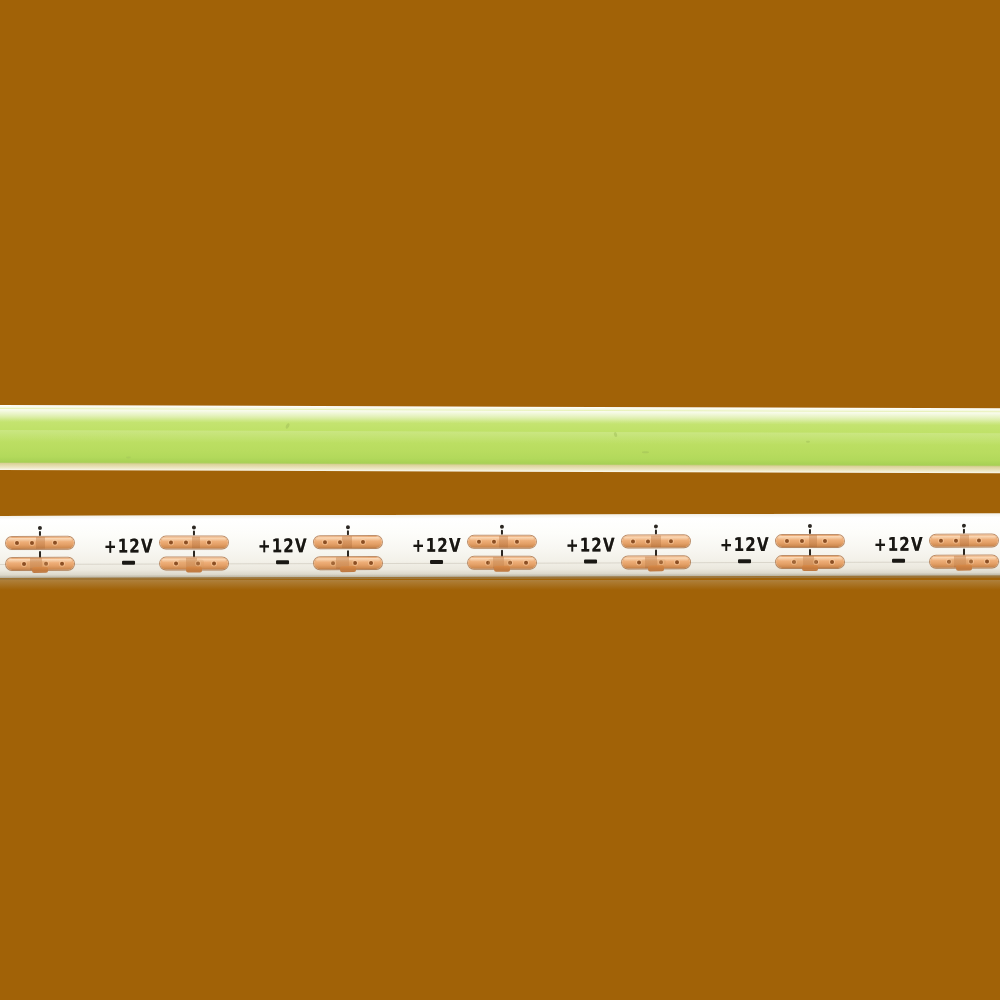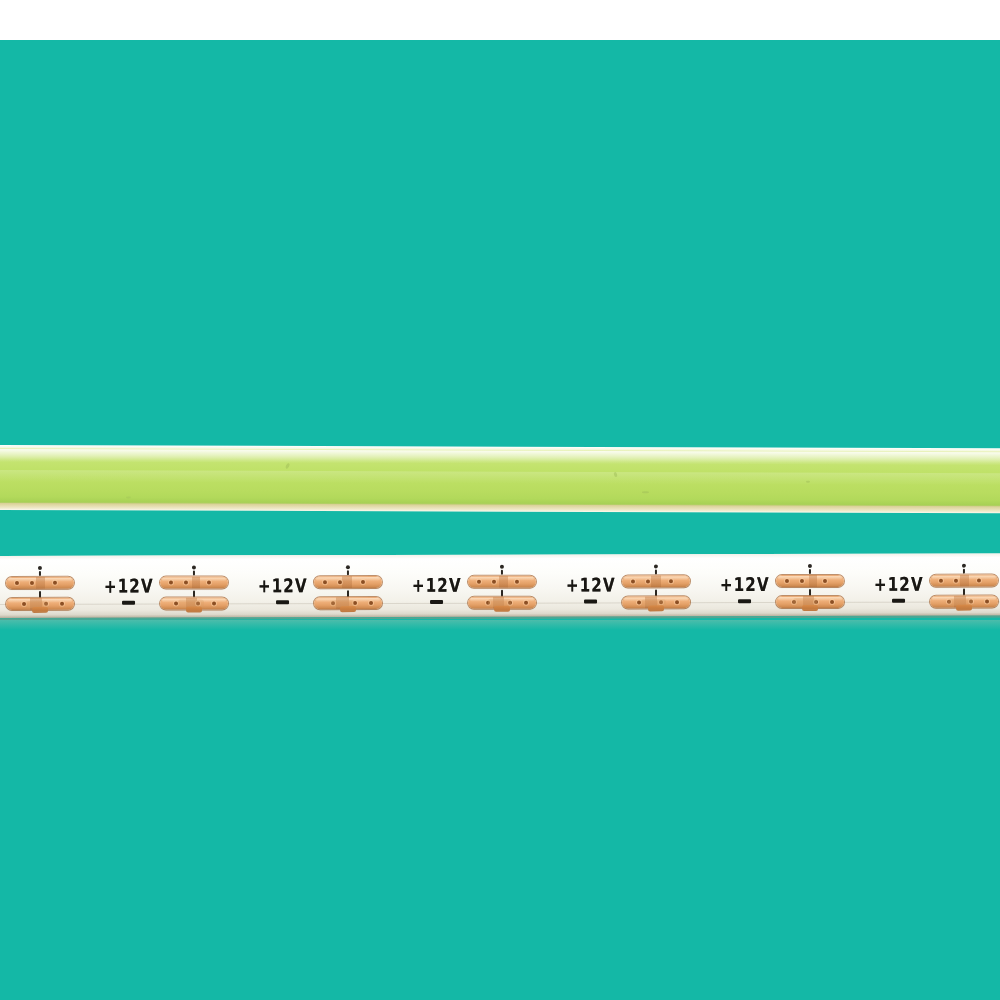--- a/index.html
+++ b/index.html
@@ -4,21 +4,21 @@
 <style>
   html,body{margin:0;padding:0;}
   body{
     width:1000px;height:1000px;
     background:#ffffff;
     font-family:"Liberation Sans", sans-serif;
     overflow:hidden;
     position:relative;
   }
 
-  #stage{position:absolute;inset:0;background:#14b8a6;margin-top:40px;}
+  #stage{position:absolute;inset:0;background:#a16207;}
 
   
   #green-strip{
     position:absolute;
     left:-6px;
     top:404px;
     width:1012px;
     height:68px;
     transform:rotate(0.19deg);
     transform-origin:0 50%;

